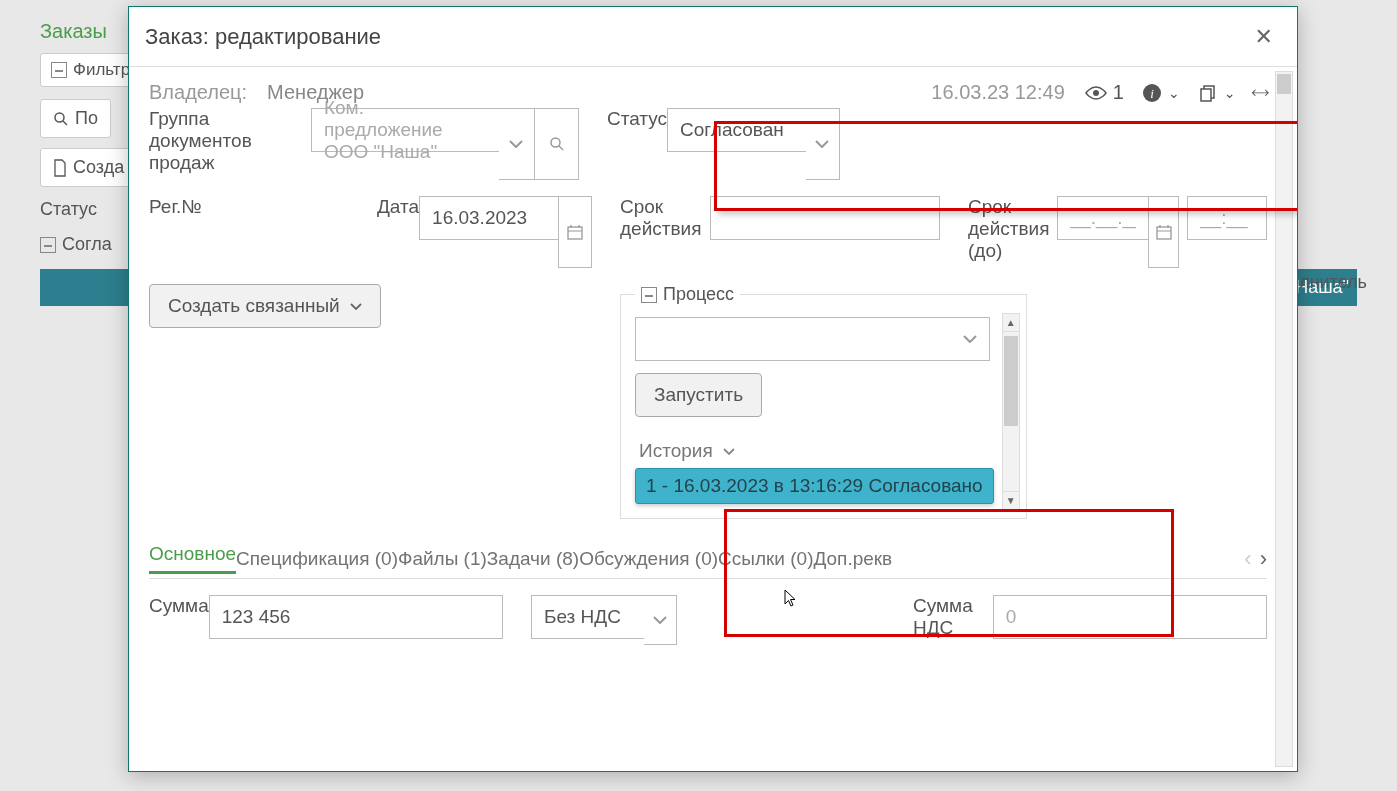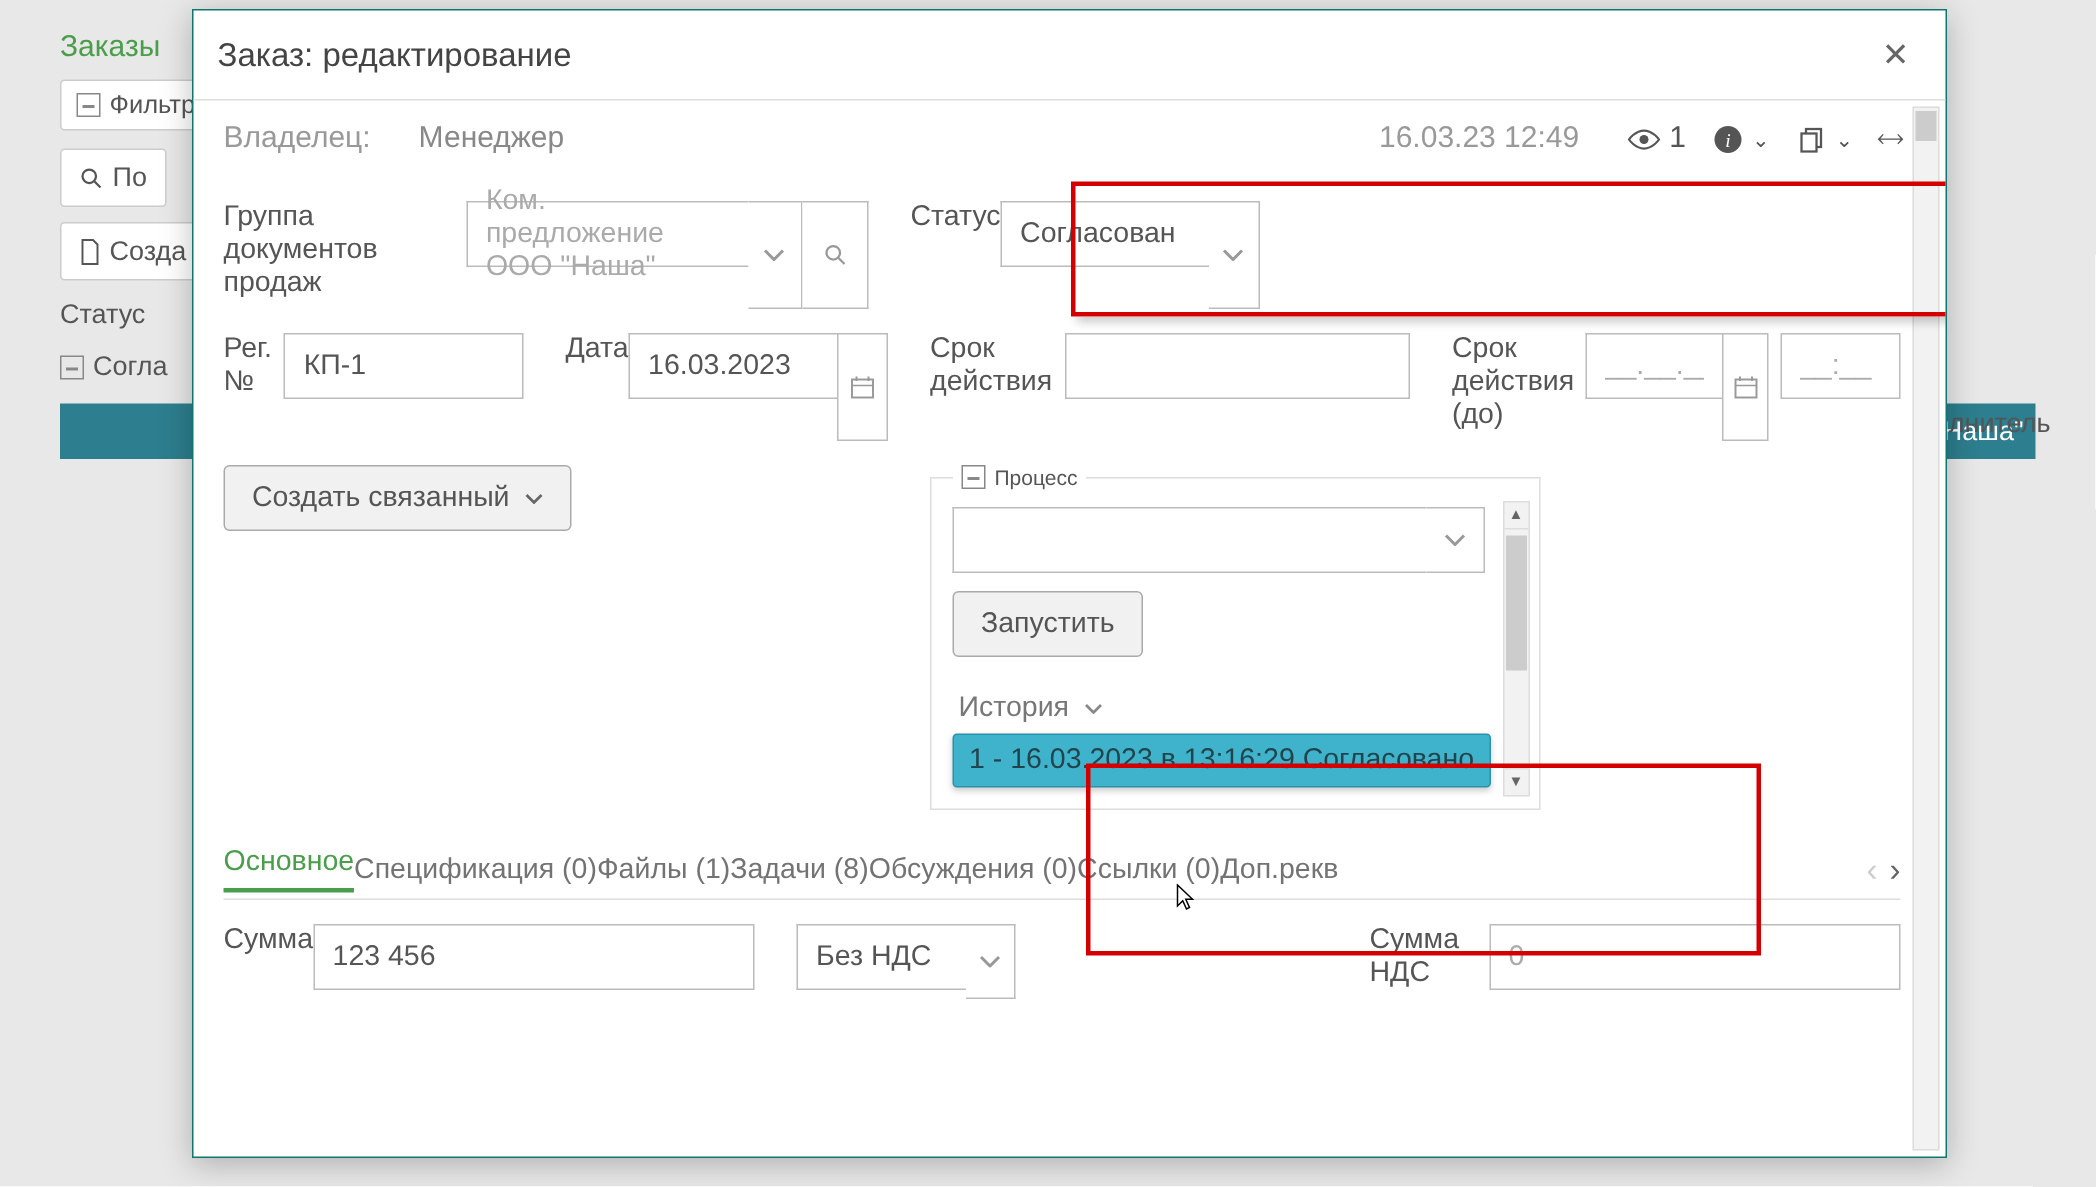--- a/index.html
+++ b/index.html
@@ -26,22 +26,22 @@
   display: flex; align-items: center; justify-content: space-between;
   padding: 8px 16px; border-bottom: 1px solid #ddd; height: 60px;
 }
 .dialog-title { font-size: 22px; color: #444; }
 .close-x { font-size: 22px; color: #666; cursor: pointer; padding: 4px 8px; }
 
 .dialog-body { position: relative; height: calc(100% - 60px); overflow: hidden; }
 .dialog-scroll { height: 100%; padding: 14px 30px 0 20px; }
 
 .header-row {
-  display: flex; align-items: flex-end; gap: 32px;
-  color: #888; font-size: 20px; margin-bottom: 30px;
+  display: flex; align-items: flex-end; gap: 20px;
+  color: #888; font-size: 20px; margin-bottom: 4px;
 }
 .header-row .owner-label { color: #999; }
 .header-row .owner-value { color: #888; }
 .header-row .spacer { flex: 1; }
 .header-row .datetime { color: #999; font-size: 20px; }
 .header-row .icon-group { display: flex; align-items: center; gap: 18px; }
 .icon-btn { display: inline-flex; align-items: center; gap: 6px; color: #555; cursor: pointer; }
 .chevron-sm { font-size: 14px; color: #555; }
 
 .form-row { display: flex; gap: 28px; margin-bottom: 16px; }
@@ -86,21 +86,21 @@
   background: #f1f1f1; border: 1px solid #aaa; border-radius: 4px;
   height: 44px; padding: 0 18px; font-size: 19px; color: #555;
   display: inline-flex; align-items: center; gap: 10px; cursor: pointer;
 }
 
 .process-fieldset {
   border: 1px solid #ddd; padding: 12px 14px 14px; margin-top: 0;
   position: relative;
 }
 .process-legend {
-  padding: 0 6px; color: #555; font-size: 14px;
+  padding: 0 6px; color: #555; font-size: 18px;
   display: flex; align-items: center; gap: 6px;
 }
 .inner-scroll {
   position: absolute; right: 6px; top: 8px; bottom: 8px; width: 18px;
   background: #f2f2f2; border: 1px solid #ddd;
 }
 .inner-scroll-thumb {
   position: absolute; left: 1px; right: 1px; top: 22px; height: 90px;
   background: #ccc;
 }
@@ -275,21 +275,20 @@
                     <path d="M1 1 L7 7 L13 1" fill="none" stroke="#999" stroke-width="2"></path>
                   </svg>
               </div>
             </div>
           </div>
         </div>
 
         <div class="form-row">
           <div class="form-col" style="flex:0 0 200px">
             <div class="field-label">Рег.№</div>
-            <input class="input" value="КП-1" style="">
           </div>
           <div class="form-col" style="flex:0 0 215px">
             <div class="field-label">Дата</div>
             <div class="date-input">
               <input class="input" value="16.03.2023" style="">
               <div class="date-icon">
                 <svg width="16" height="16" viewBox="0 0 16 16">
                     <rect x="1" y="3" width="14" height="12" fill="none" stroke="#999" stroke-width="1.3"></rect>
                     <line x1="1" y1="7" x2="15" y2="7" stroke="#999"></line>
                     <line x1="4" y1="1" x2="4" y2="4" stroke="#999" stroke-width="1.3"></line>

